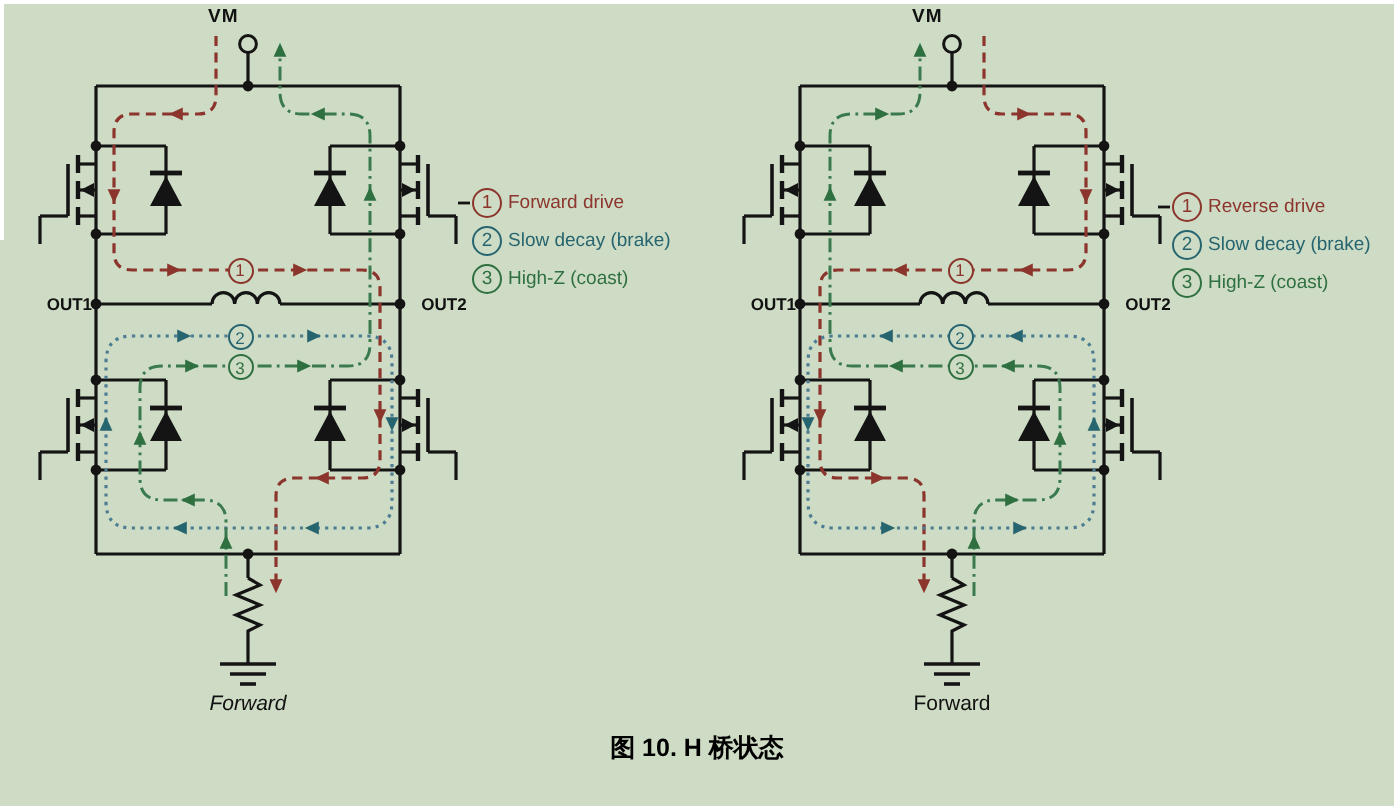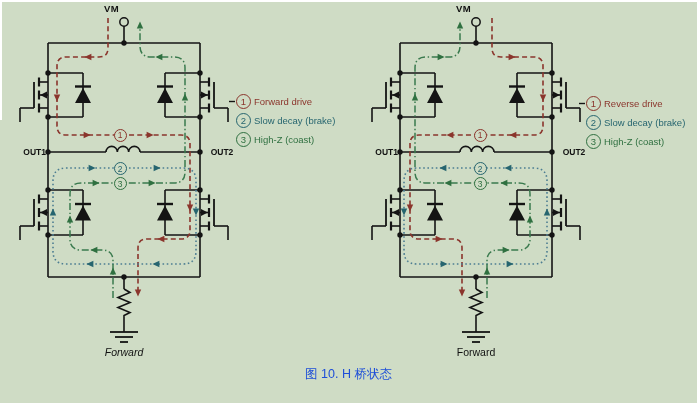--- a/index.html
+++ b/index.html
@@ -14,21 +14,21 @@
   .state{font-size:10.5px;width:80px;text-align:center;}
   .badge{position:absolute;width:13px;height:13px;border-radius:50%;border:1.3px solid #000;
          background:#cfdcc5;font-size:8.5px;display:flex;align-items:center;justify-content:center;
          box-sizing:border-box;}
   .legend{position:absolute;display:flex;flex-direction:column;}
   .legend .row{display:flex;align-items:center;height:19px;gap:3px;}
   .legend .lc{width:15px;height:15px;border-radius:50%;border:1.3px solid #000;box-sizing:border-box;
               display:flex;align-items:center;justify-content:center;font-size:9.5px;flex:0 0 15px;background:transparent;}
   .legend .lt{font-size:9.5px;white-space:nowrap;}
   .caption{position:absolute;left:0;top:366px;width:697px;text-align:center;
-           font-size:12.5px;font-weight:normal;color:#1d4ed8;}
+           font-size:12.5px;font-weight:bold;color:#000000;}
 </style>
 </head>
 <body>
 
 <div class="stage">
   <div class="edge-top"></div>
   <div class="edge-left"></div>
 
   <svg class="wires" id="wires" width="697" height="403" viewBox="0 0 697 403">
       <g>

